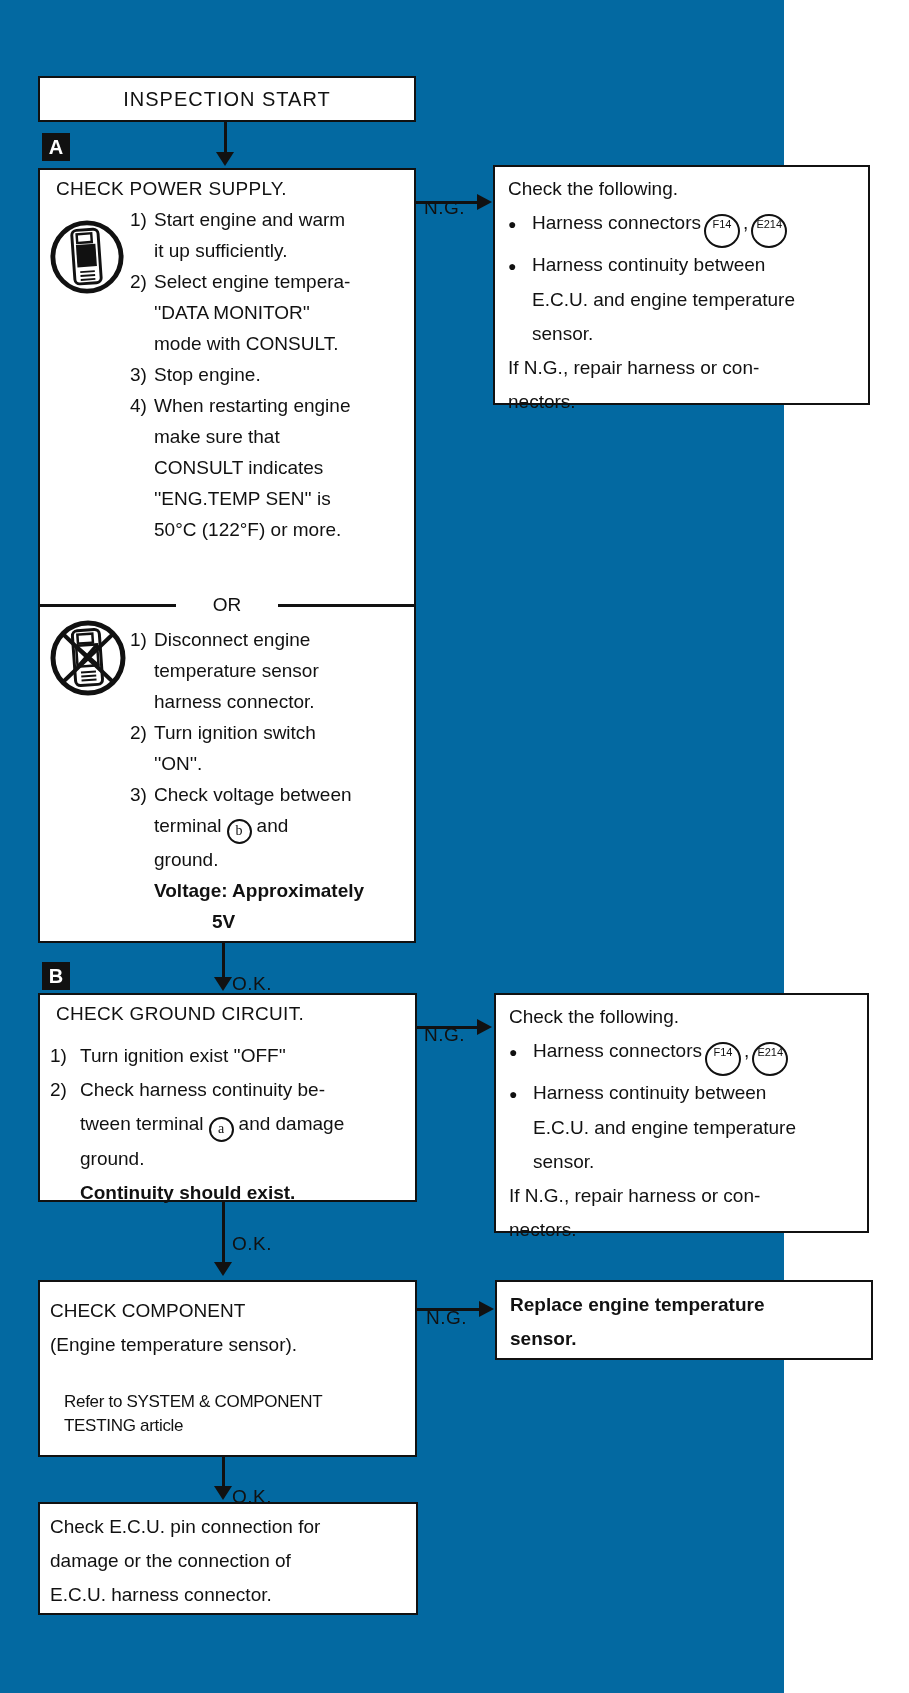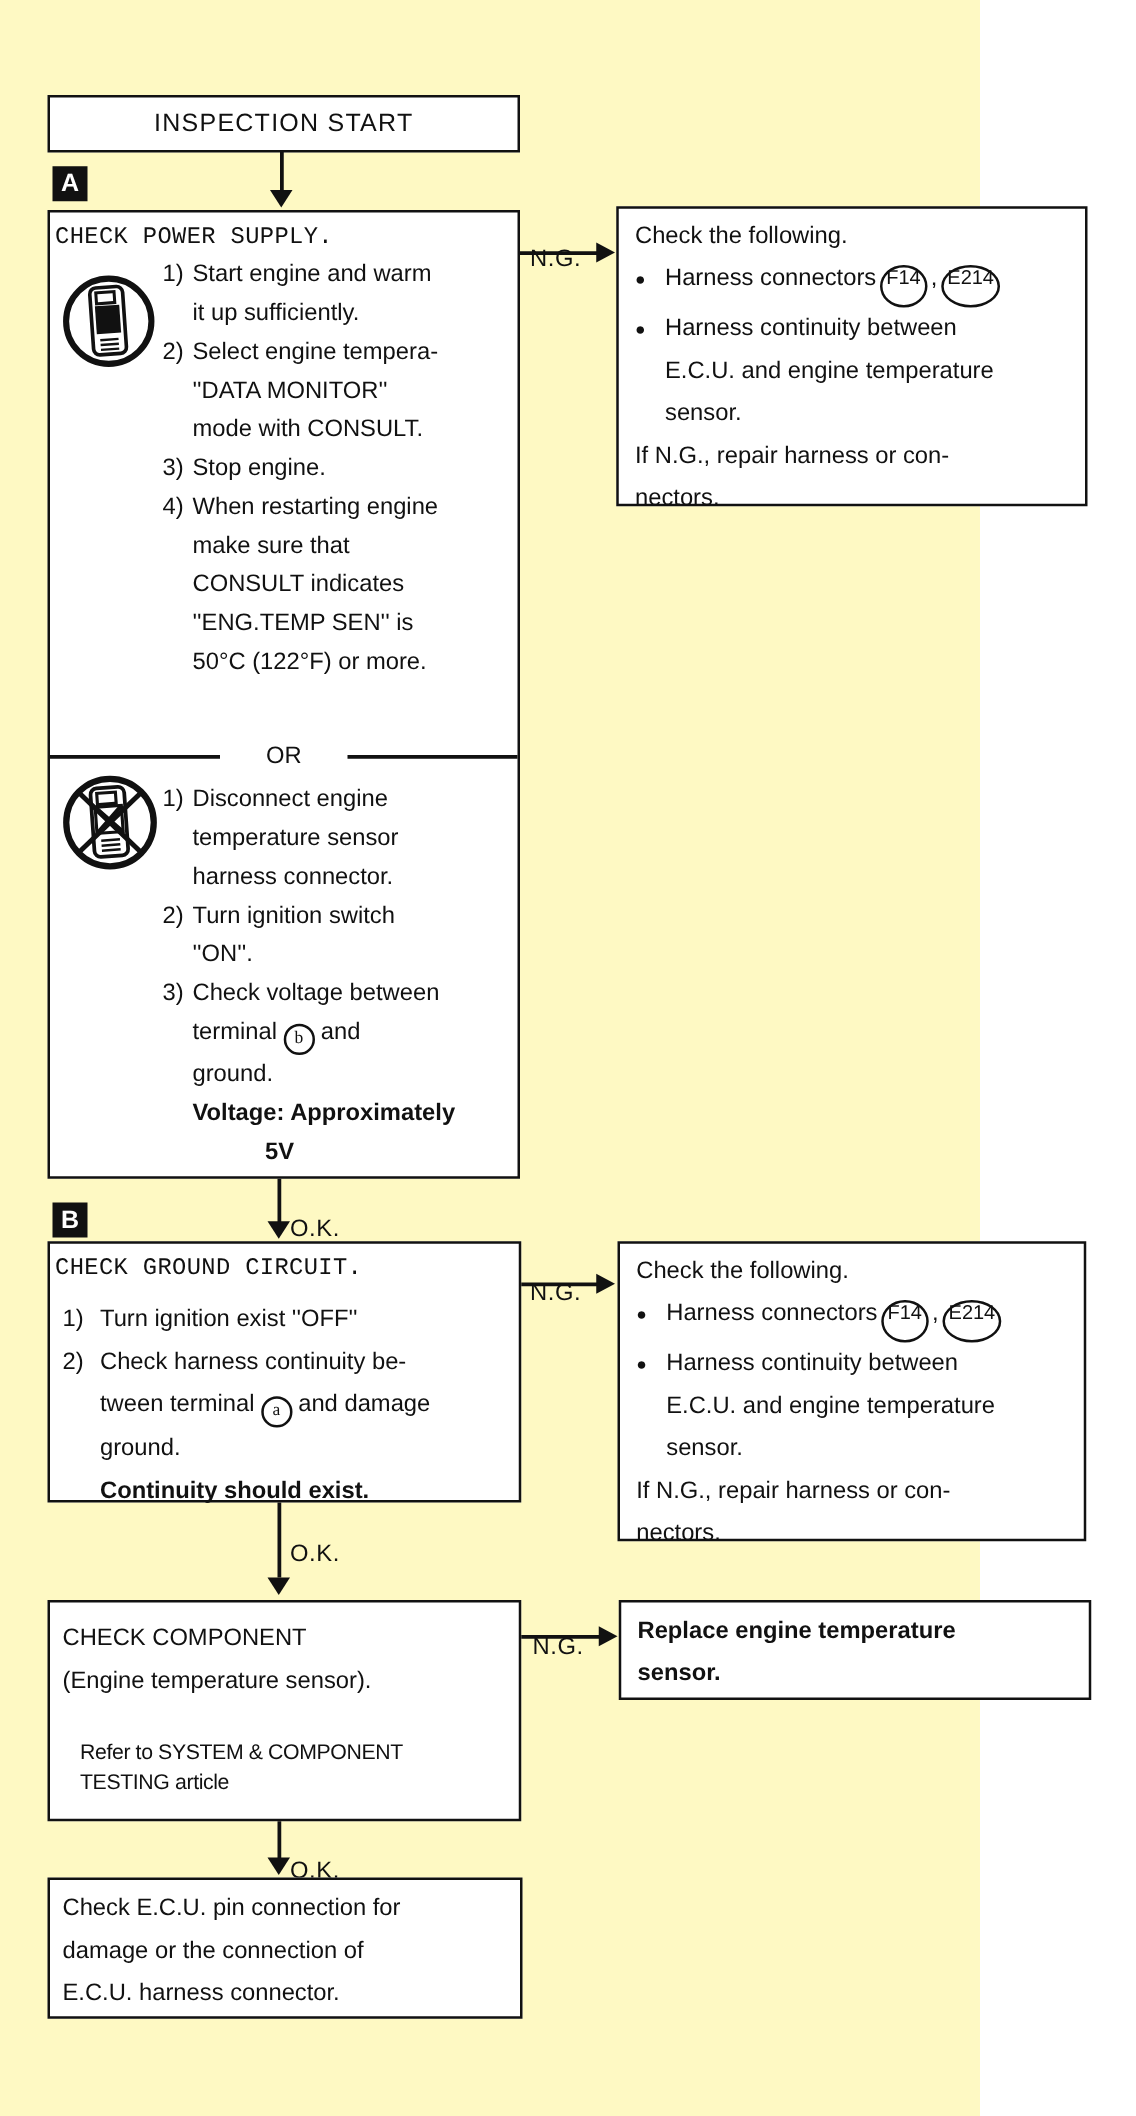--- a/index.html
+++ b/index.html
@@ -1,46 +1,46 @@
 <!DOCTYPE html>
 <html><head>
 <meta charset="utf-8">
 <style>
   html,body{margin:0;padding:0;background:#fff;}
-  .page{position:relative;width:784px;height:1693px;background:#fef9c3;
+  .page{position:relative;width:784px;height:1693px;background:#0369a1;
         font-family:"Liberation Sans",sans-serif;color:#111;font-size:19px;}
   .box{position:absolute;border:2px solid #111;background:#fff;box-sizing:content-box;}
   .vline{position:absolute;width:3px;background:#111;}
   .hline{position:absolute;height:3px;background:#111;}
   .tri-down{position:absolute;width:0;height:0;
             border-left:9px solid transparent;border-right:9px solid transparent;
             border-top:14px solid #111;}
   .tri-right{position:absolute;width:0;height:0;
              border-top:8px solid transparent;border-bottom:8px solid transparent;
              border-left:15px solid #111;}
   .tag{position:absolute;width:28px;height:28px;background:#111;color:#fff;
        font-weight:bold;font-size:20px;text-align:center;line-height:28px;}
   .edge-label{position:absolute;font-size:19px;letter-spacing:.5px;margin-top:25px;}
   .center-text{display:flex;align-items:center;justify-content:center;height:100%;
                font-size:20px;letter-spacing:1px;}
-  .box-title{position:absolute;left:4px;top:8px;letter-spacing:.3px;white-space:nowrap;font-family:Liberation Mono, monospace;}
+  .box-title{position:absolute;left:16px;top:8px;letter-spacing:.3px;white-space:nowrap;}
   .icon{position:absolute;}
   .steps{position:absolute;line-height:31px;}
   .sline{position:relative;white-space:nowrap;}
   .mk{position:absolute;left:-24px;}
   .bold{font-weight:bold;}
   .v5{text-indent:58px;}
   .or-row{position:absolute;left:0;right:0;display:flex;align-items:center;height:20px;gap:32px;}
   .or-row .hr{flex:1;height:3px;background:#111;}
   .or-row span{padding:0 5px;font-size:19px;}
   .term-badge{display:inline-block;width:21px;height:21px;border:2px solid #111;
               border-radius:50%;font-size:14px;line-height:20px;text-align:center;
               margin:0 5px;vertical-align:-3px;font-family:"Liberation Serif",serif;}
   .oval{display:inline-block;min-width:26px;border:2px solid #111;border-radius:50%;
-        font-size:16px;line-height:13px;padding:2px 3px 15px;text-align:center;
+        font-size:11px;line-height:13px;padding:2px 3px 15px;text-align:center;
         margin:0 3px;vertical-align:1px;letter-spacing:0;}
   .rbody{position:absolute;left:13px;top:5px;right:6px;line-height:34px;}
   .rline{position:relative;white-space:nowrap;}
   .rline .blt{display:inline-block;width:24px;font-size:14px;}
   .rindent{padding-left:24px;}
   .glines{position:absolute;left:10px;top:44px;line-height:34px;}
   .gline{position:relative;padding-left:30px;white-space:nowrap;}
   .gline .mk{left:0;}
   .flow-lines{position:absolute;line-height:34px;white-space:nowrap;}
   .ref-block{position:absolute;left:24px;top:108px;font-size:17px;line-height:24px;

